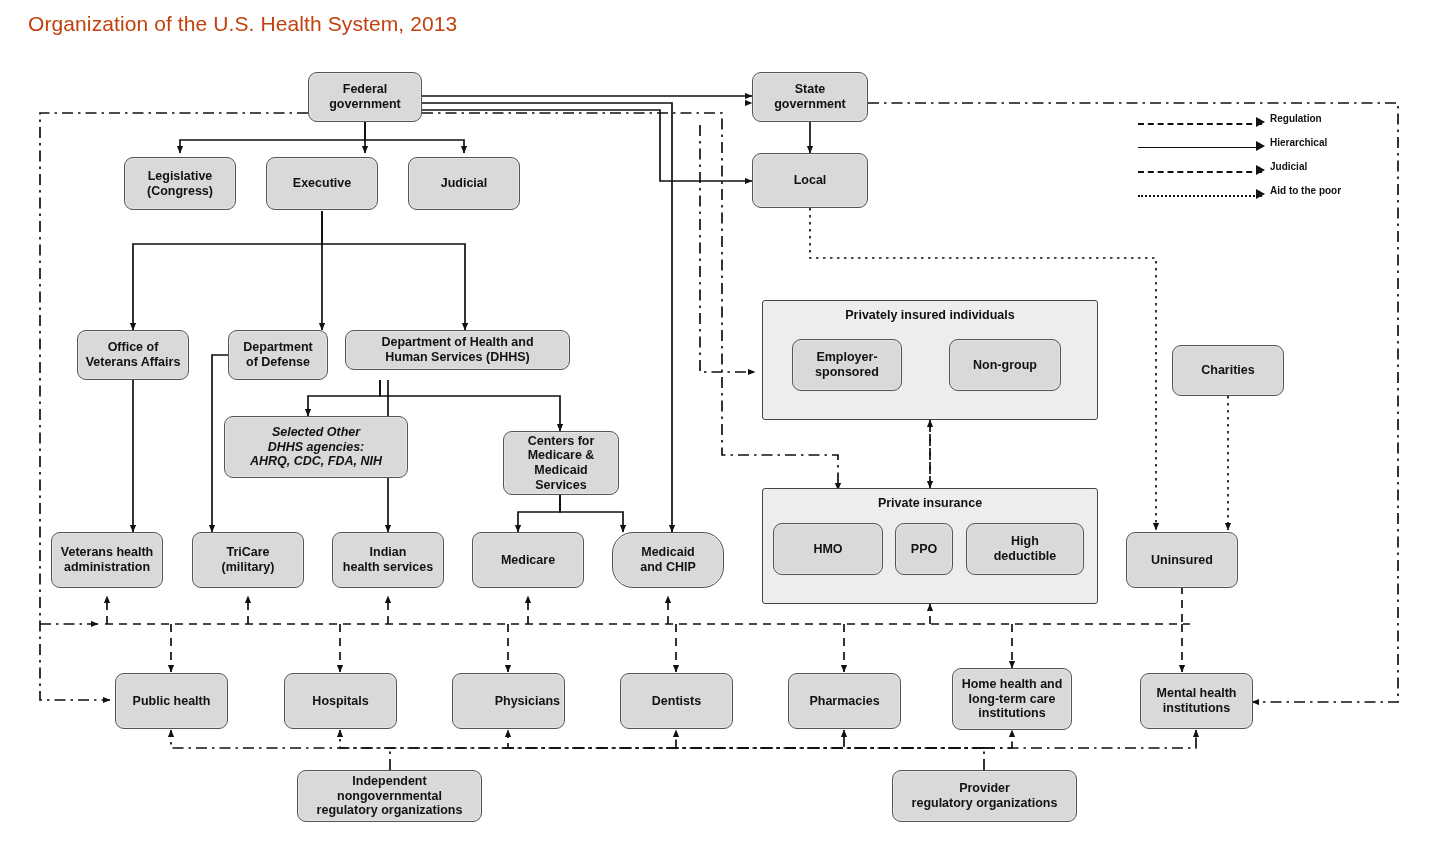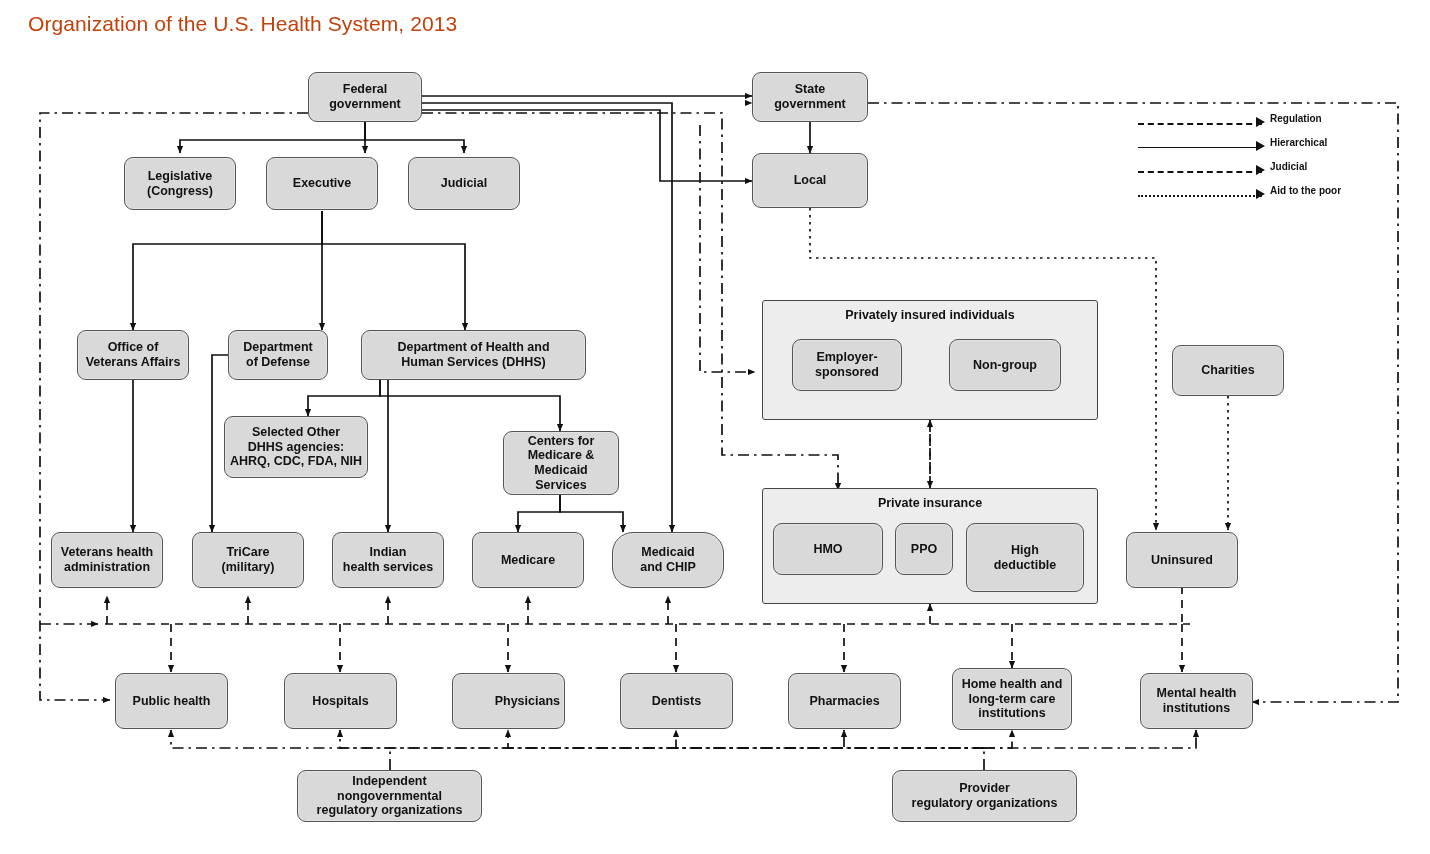--- a/index.html
+++ b/index.html
@@ -146,25 +146,25 @@
   <div class="node" style="left:408px;top:157px;width:112px;height:53px;">
       <span>Judicial</span>
     </div>
 
   <div class="node" style="left:77px;top:330px;width:112px;height:50px;">
       <span>Office of<br>Veterans Affairs</span>
     </div>
   <div class="node" style="left:228px;top:330px;width:100px;height:50px;">
       <span>Department<br>of Defense</span>
     </div>
-  <div class="node" style="left:345px;top:330px;width:225px;height:50px;margin-left:16px;">
+  <div class="node" style="left:345px;top:330px;width:225px;height:40px;">
       <span>Department of Health and<br>Human Services (DHHS)</span>
     </div>
 
-  <div class="node" style="left:224px;top:416px;width:144px;height:62px;">
+  <div class="node" style="left:224px;top:416px;width:184px;height:62px;font-style:italic;">
       <span>Selected Other<br>DHHS agencies:<br>AHRQ, CDC, FDA, NIH</span>
     </div>
   <div class="node" style="left:503px;top:431px;width:116px;height:64px;">
       <span>Centers for<br>Medicare &amp;<br>Medicaid Services</span>
     </div>
 
   <div class="node" style="left:51px;top:532px;width:112px;height:56px;">
       <span>Veterans health<br>administration</span>
     </div>
   <div class="node" style="left:192px;top:532px;width:112px;height:56px;">
@@ -191,21 +191,21 @@
   </div>
 
   <div class="group" style="left:762px;top:488px;width:336px;height:116px;">
     <div class="grp-title">Private insurance</div>
     <div class="node" style="left:10px;top:34px;width:110px;height:52px;">
         <span>HMO</span>
       </div>
     <div class="node" style="left:132px;top:34px;width:58px;height:52px;">
         <span>PPO</span>
       </div>
-    <div class="node" style="left:203px;top:34px;width:118px;height:69px;">
+    <div class="node" style="left:203px;top:34px;width:118px;height:52px;">
         <span>High<br>deductible</span>
       </div>
   </div>
 
   <div class="node" style="left:1172px;top:345px;width:112px;height:51px;">
       <span>Charities</span>
     </div>
   <div class="node" style="left:1126px;top:532px;width:112px;height:56px;">
       <span>Uninsured</span>
     </div>

